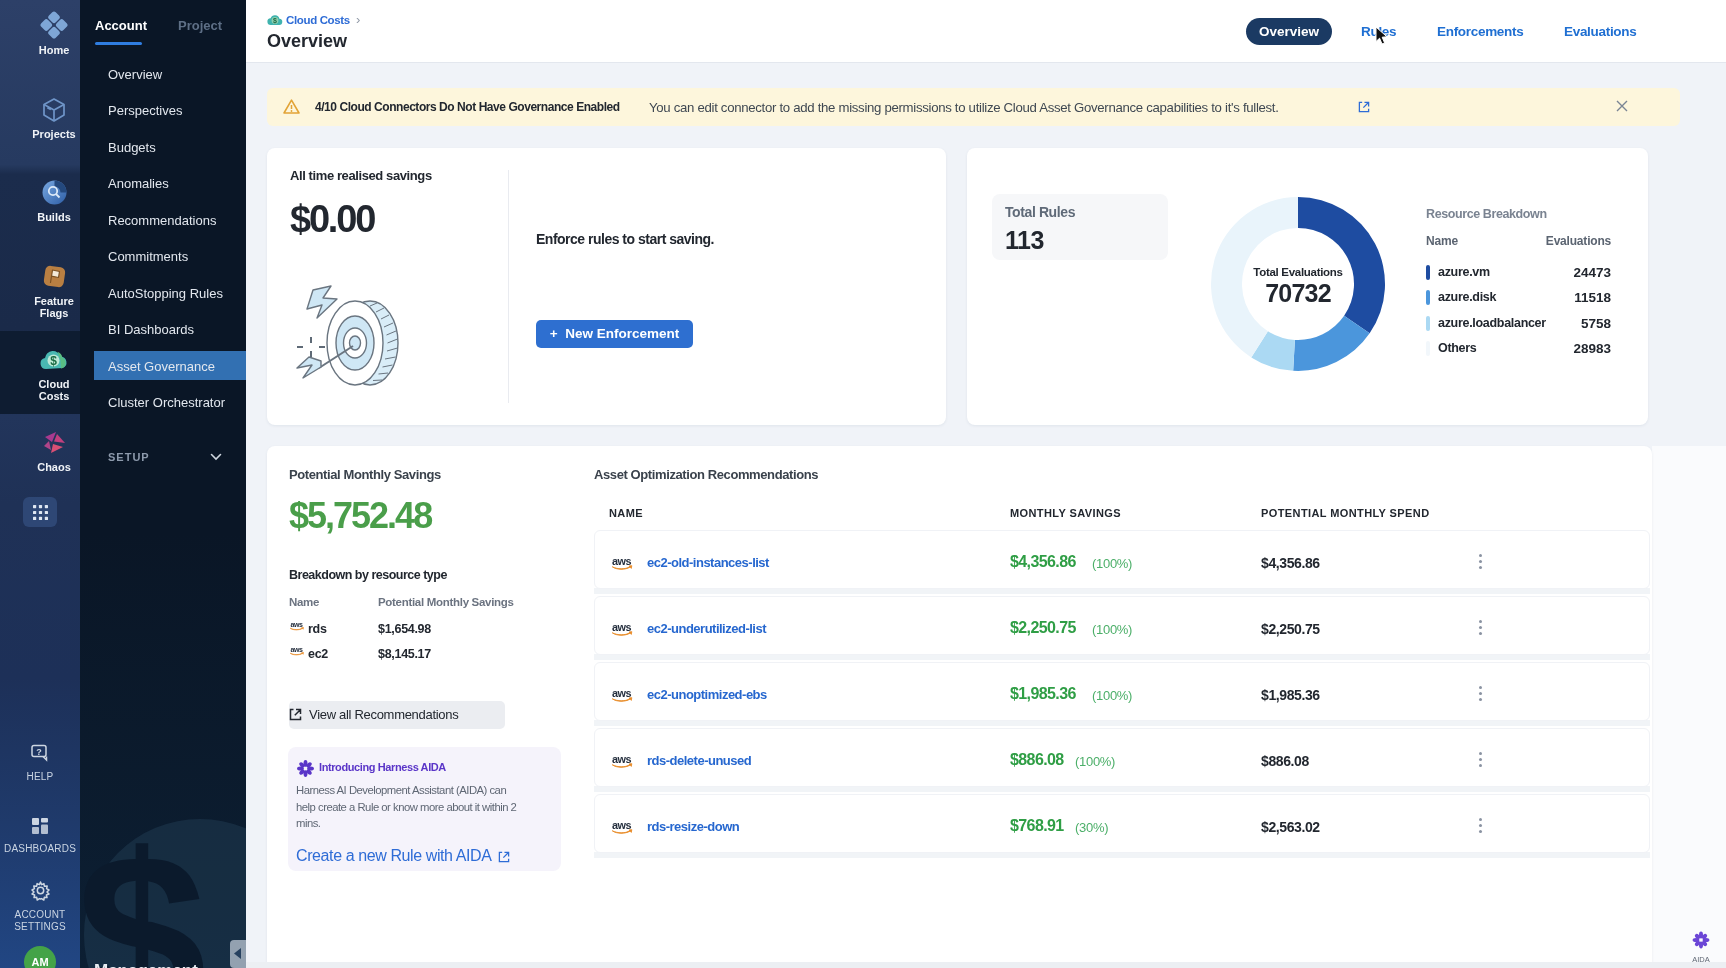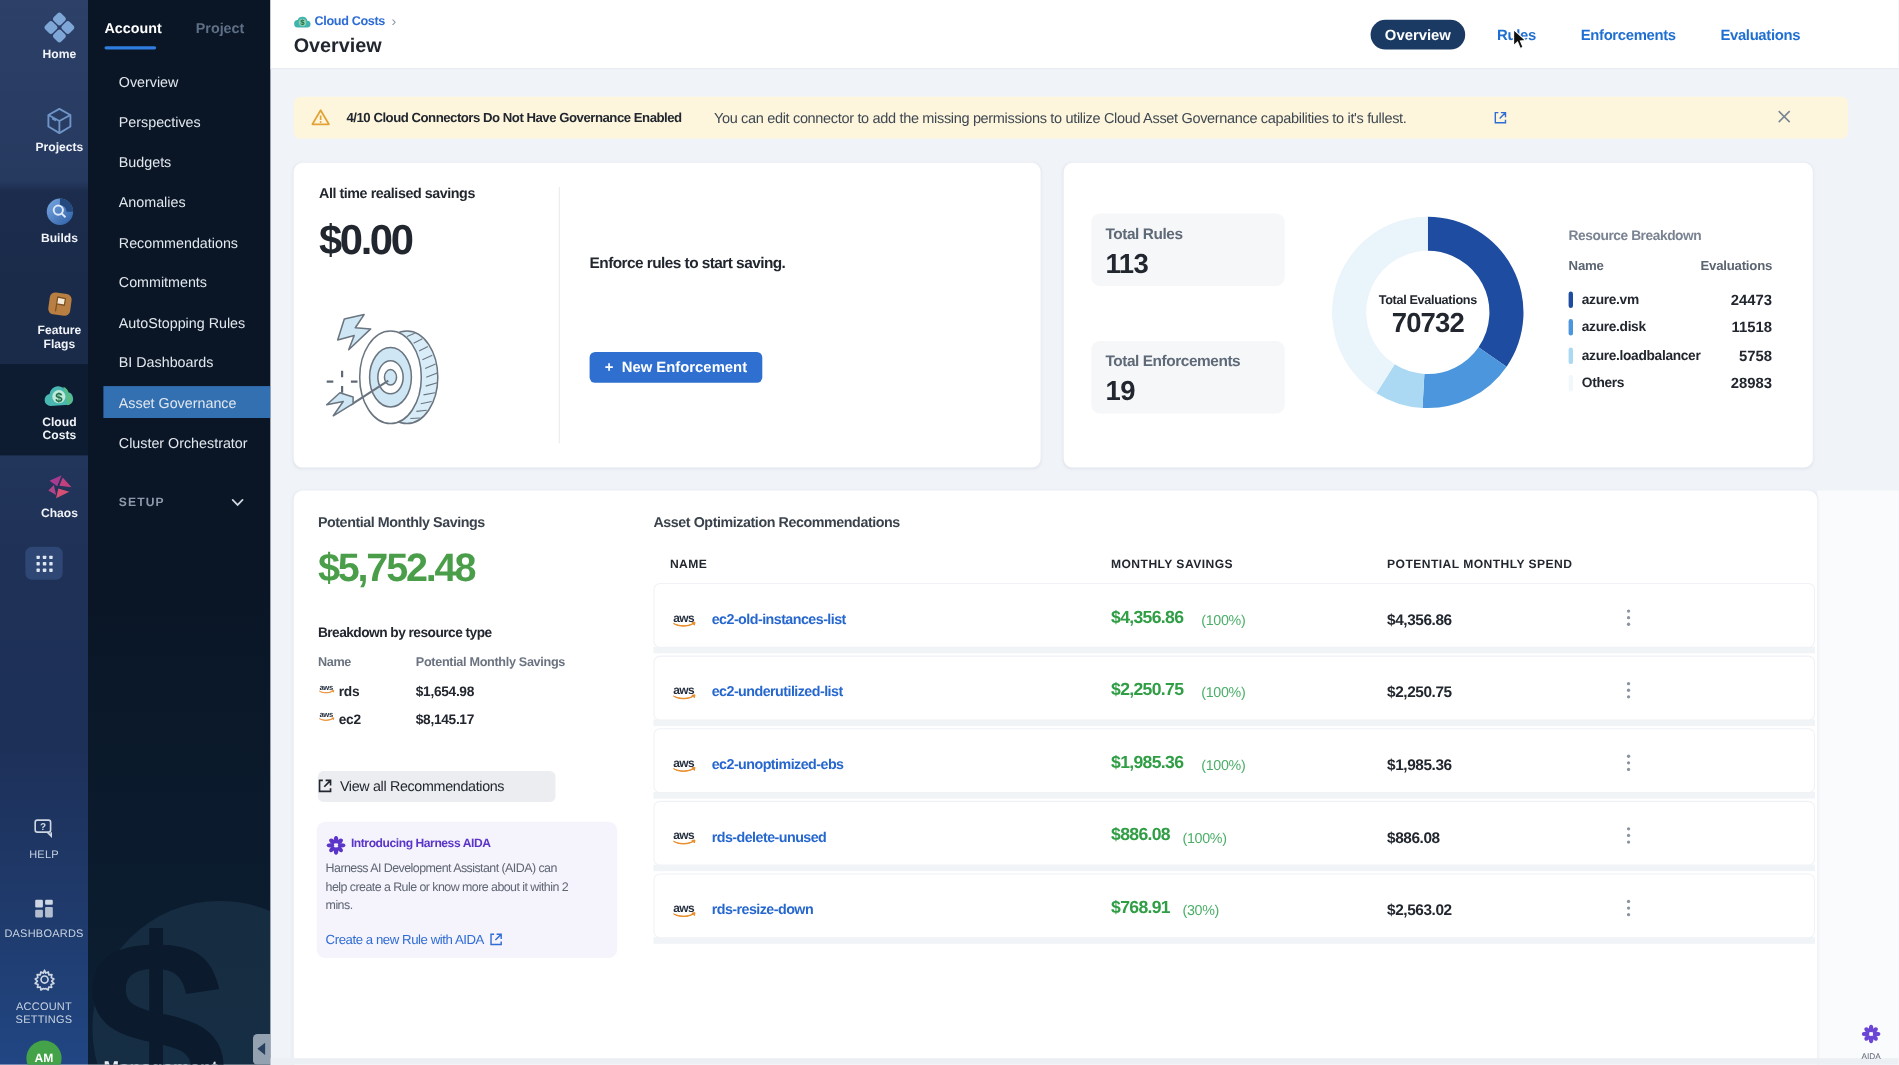--- a/index.html
+++ b/index.html
@@ -70,21 +70,21 @@
 
 #card3 { left:21px; top:446px; width:1385px; height:560px; }
 #card3 .t1 { position:absolute; font-size:13px; letter-spacing:-0.4px; font-weight:bold; color:#3a424c; }
 .pms-big { position:absolute; left:22px; top:49px; font-size:36px; font-weight:bold; color:#4a9e4a; letter-spacing:-2px; }
 .bd-h { position:absolute; font-size:11.5px; letter-spacing:-0.3px; color:#6b7380; font-weight:bold; }
 .bd-name { position:absolute; font-size:12.5px; letter-spacing:-0.3px; font-weight:bold; color:#22272f; }
 .viewall { position:absolute; left:22px; top:255px; width:216px; height:28px; background:#ebedf1; border-radius:5px; color:#22272f; font-size:13px; letter-spacing:-0.3px; font-weight:normal; text-align:left; line-height:28px; }
 .aida-box { position:absolute; left:21px; top:301px; width:273px; height:124px; background:#f5f3fb; border-radius:8px; }
 .aida-t { position:absolute; left:31px; top:14px; font-size:11px; letter-spacing:-0.4px; font-weight:bold; color:#5a35c8; }
 .aida-p { position:absolute; left:8px; top:35px; white-space:nowrap; font-size:11.3px; letter-spacing:-0.5px; line-height:16.5px; color:#5f6774; }
-.aida-l { position:absolute; left:8px; top:100px; font-size:12px; letter-spacing:-0.4px; color:#2e6cd6; }
+.aida-l { position:absolute; left:8px; top:100px; font-size:16px; letter-spacing:-0.4px; color:#2e6cd6; }
 
 
 .tbl-h { position:absolute; top:61px; font-size:11px; font-weight:bold; letter-spacing:0.4px; color:#22272f; }
 .trow { position:absolute; left:327px; width:1056px; height:59px; background:#fff; border:1px solid #f0f2f6; border-radius:6px; }
 .tgap { position:absolute; left:327px; width:1056px; height:6px; background:#f1f4f7; }
 .trow .awsl { position:absolute; left:14px; top:24px; }
 .trow .nm { position:absolute; left:52px; top:24px; font-size:13px; letter-spacing:-0.5px; font-weight:bold; color:#2667cf; }
 .trow .sv { position:absolute; left:415px; top:22px; font-size:16px; letter-spacing:-0.6px; font-weight:bold; color:#2f9e45; }
 .trow .pc { position:absolute; left:497px; top:25px; font-size:13px; letter-spacing:-0.3px; color:#4caf69; }
 .trow .sp { position:absolute; left:666px; top:24px; font-size:14px; letter-spacing:-0.4px; font-weight:bold; color:#22272f; }
@@ -310,24 +310,20 @@
     </svg>
     <div class="h2">Enforce rules to start saving.</div>
     <div class="btn">+&nbsp; New Enforcement</div>
   </div>
 
   <div class="card" id="card2">
     <div class="statbox" style="top:46px">
         <div class="sl">Total Rules</div>
         <div class="sv">113</div>
       </div>
-    <div class="statbox" style="top:162px">
-        <div class="sl">Total Enforcements</div>
-        <div class="sv">19</div>
-      </div>
     <svg id="donut" width="262" height="262" viewBox="0 0 262 262">
       <path d="M 131.00 44.00 A 87 87 0 0 1 202.65 180.35 L 177.12 162.77 A 56 56 0 0 0 131.00 75.00 Z" fill="#1e4ca1"></path>
       <path d="M 202.65 180.35 A 87 87 0 0 1 126.17 217.87 L 127.89 186.91 A 56 56 0 0 0 177.12 162.77 Z" fill="#4b96dc"></path>
       <path d="M 126.17 217.87 A 87 87 0 0 1 84.27 204.39 L 100.92 178.24 A 56 56 0 0 0 127.89 186.91 Z" fill="#abd9f3"></path>
       <path d="M 84.27 204.39 A 87 87 0 0 1 131.00 44.00 L 131.00 75.00 A 56 56 0 0 0 100.92 178.24 Z" fill="#e9f4fb"></path>
       <text x="131" y="123" text-anchor="middle" font-size="11.5" letter-spacing="-0.3" font-weight="bold" fill="#22272f">Total Evaluations</text>
       <text x="131" y="149" text-anchor="middle" font-size="25" letter-spacing="-0.8" font-weight="bold" fill="#22272f">70732</text>
     </svg>
     <div class="rb-title">Resource Breakdown</div>
     <div class="rb-h" style="left:459px;top:86px">Name</div>

